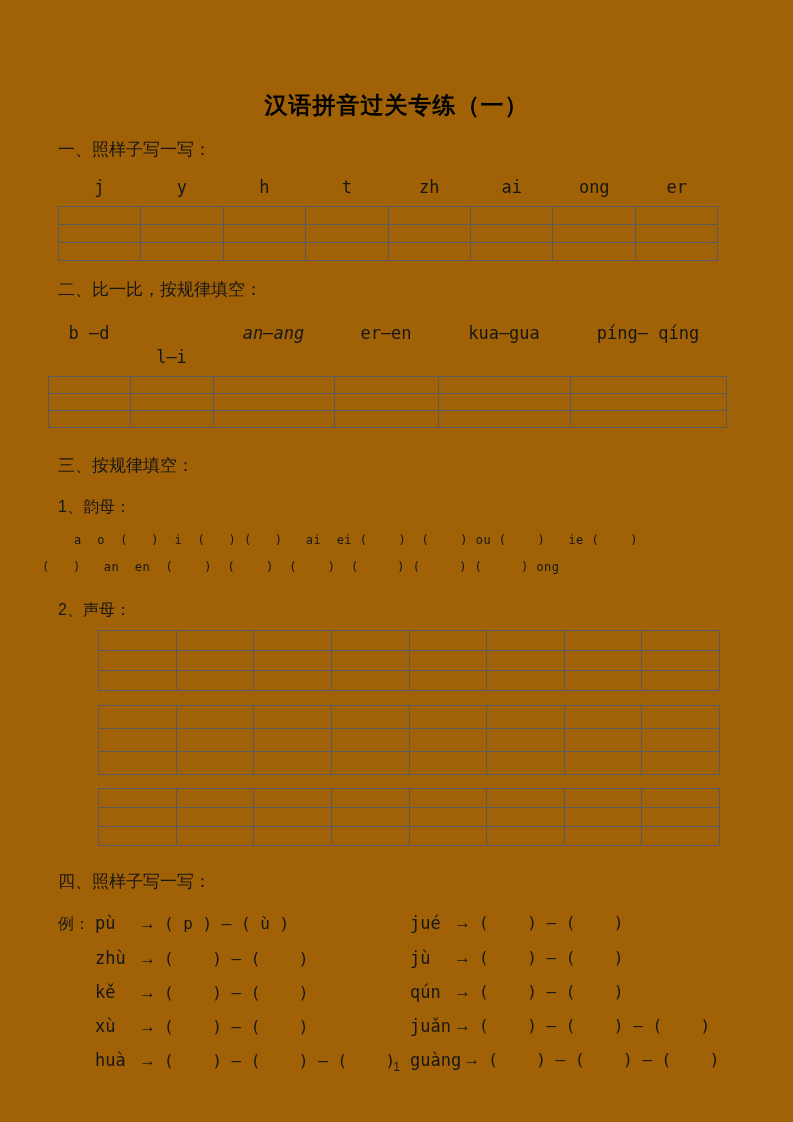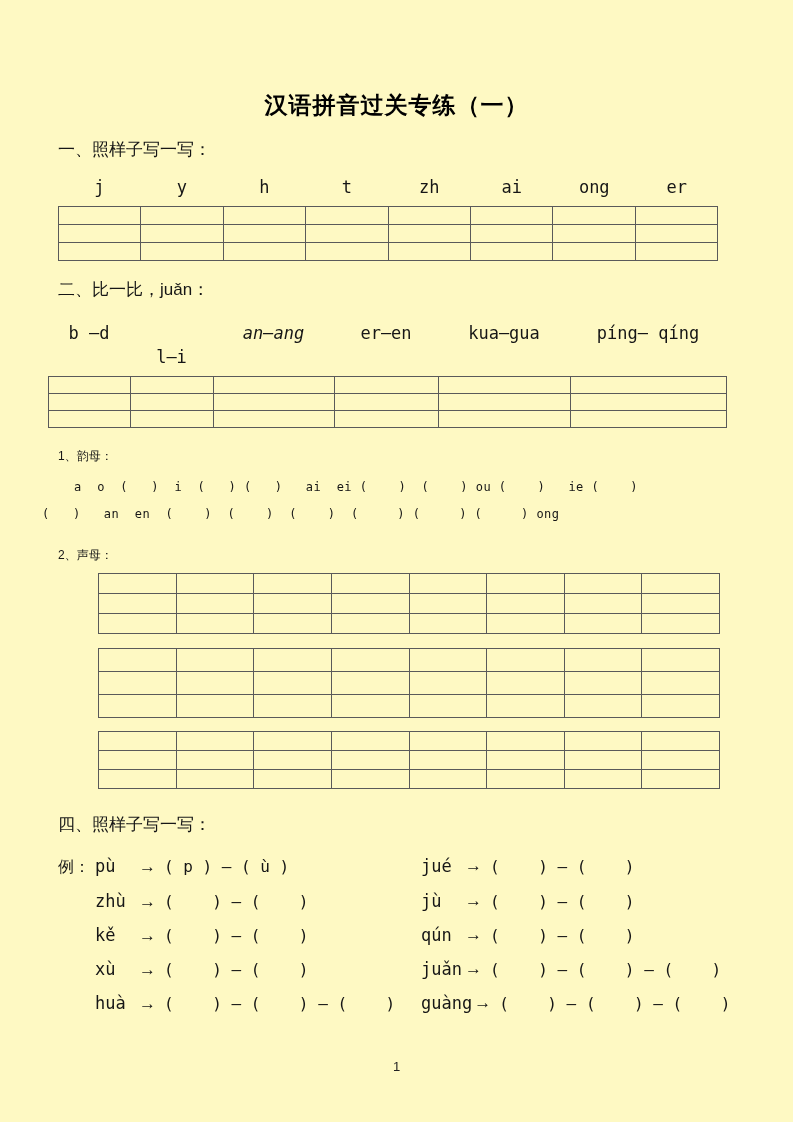--- a/index.html
+++ b/index.html
@@ -1,25 +1,25 @@
 <!DOCTYPE html>
 <html><head>
 <meta charset="utf-8">
 <style>
   html,body { margin:0; padding:0; background:#ffffff; }
   .page {
-    width:793px; height:1122px; background:#fef9c3; position:relative;
+    width:793px; height:1122px; background:#a16207; position:relative;
     font-family:"Liberation Sans", sans-serif; color:#161616; overflow:hidden;
   }
   .title {
     text-align:center; padding-top:90px; font-size:23px; font-weight:bold;
     letter-spacing:1px; color:#000;
   }
   .h-sec { font-size:17px; margin:17px 0 0 58px; font-weight:500; }
-  .h-sub { font-size:12px; margin:20px 2px 0 58px; }
+  .h-sub { font-size:16px; margin:20px 2px 0 58px; }
   .mono { font-family:"DejaVu Sans Mono", monospace; }
 
   .letters-row { display:flex; width:660px; margin:16px 0 9px 58px; font-size:17px; }
   .letters-row span { flex:1; text-align:center; }
 
   table { border-collapse:collapse; }
   td { border:1px solid #5a5a5a; padding:0; }
   .t1 { margin-left:58px; width:660px; table-layout:fixed; }
   .t1 td { height:17px; }
 
@@ -42,21 +42,21 @@
   .tsm.ta { margin-top:9px; }
   .tsm.ta td { height:19px; }
   .tsm.tb { margin-top:14px; }
   .tsm.tb td { height:22px; }
   .tsm.tc { margin-top:13px; }
   .tsm.tc td { height:18px; }
 
   .sec4 { margin-left:58px; margin-top:20px; font-size:17px; }
   .f4row { display:flex; align-items:baseline; margin-top:13px; }
   .f4left { width:352px; display:flex; align-items:baseline; }
-  .f4right { display:flex; align-items:flex-end;margin-left:11px; }
+  .f4right { display:flex; align-items:flex-start; }
   .f4prefix { width:37px; font-size:16px; }
   .word { min-width:42px; }
   .arrow { margin:0 8px 0 2px; font-size:17px; }
   .blanks { white-space:pre; font-size:16px; }
 
   .pageno {
     position:absolute; bottom:48px; left:0; width:100%;
     text-align:center; font-size:13px; color:#222;
   }
 </style>
@@ -106,21 +106,21 @@
           <td></td>
           <td></td>
           <td></td>
           <td></td>
           <td></td>
           <td></td>
         </tr>
       </tbody>
     </table>
 
-  <div class="h-sec">二、比一比，juǎn：</div>
+  <div class="h-sec">二、比一比，按规律填空：</div>
   <div class="pairs-row mono">
     <span>b —d</span>
     <span>l—i</span>
     <span>an—ang</span>
     <span>er—en</span>
     <span>kua—gua</span>
     <span>píng— qíng</span>
   </div>
   <table class="t2">
     <colgroup>
@@ -152,20 +152,21 @@
           <td></td>
           <td></td>
           <td></td>
           <td></td>
           <td></td>
           <td></td>
         </tr>
       </tbody>
     </table>
 
+  <div class="h-sec" style="margin-top:26px">三、按规律填空：</div>
   <div class="h-sub">1、韵母：</div>
   <div class="pinyin-line mono">a  o  (   )  i  (   ) (   )   ai  ei (    )  (    ) ou (    )   ie (    )</div>
   <div class="pinyin-line mono second">(   )   an  en  (    )  (    )  (    )  (     ) (     ) (     ) ong</div>
   <div class="h-sub" style="margin-top:26px">2、声母：</div>
   <table class="tsm ta">
       <tbody>
         <tr>
           <td></td>
           <td></td>
           <td></td>

